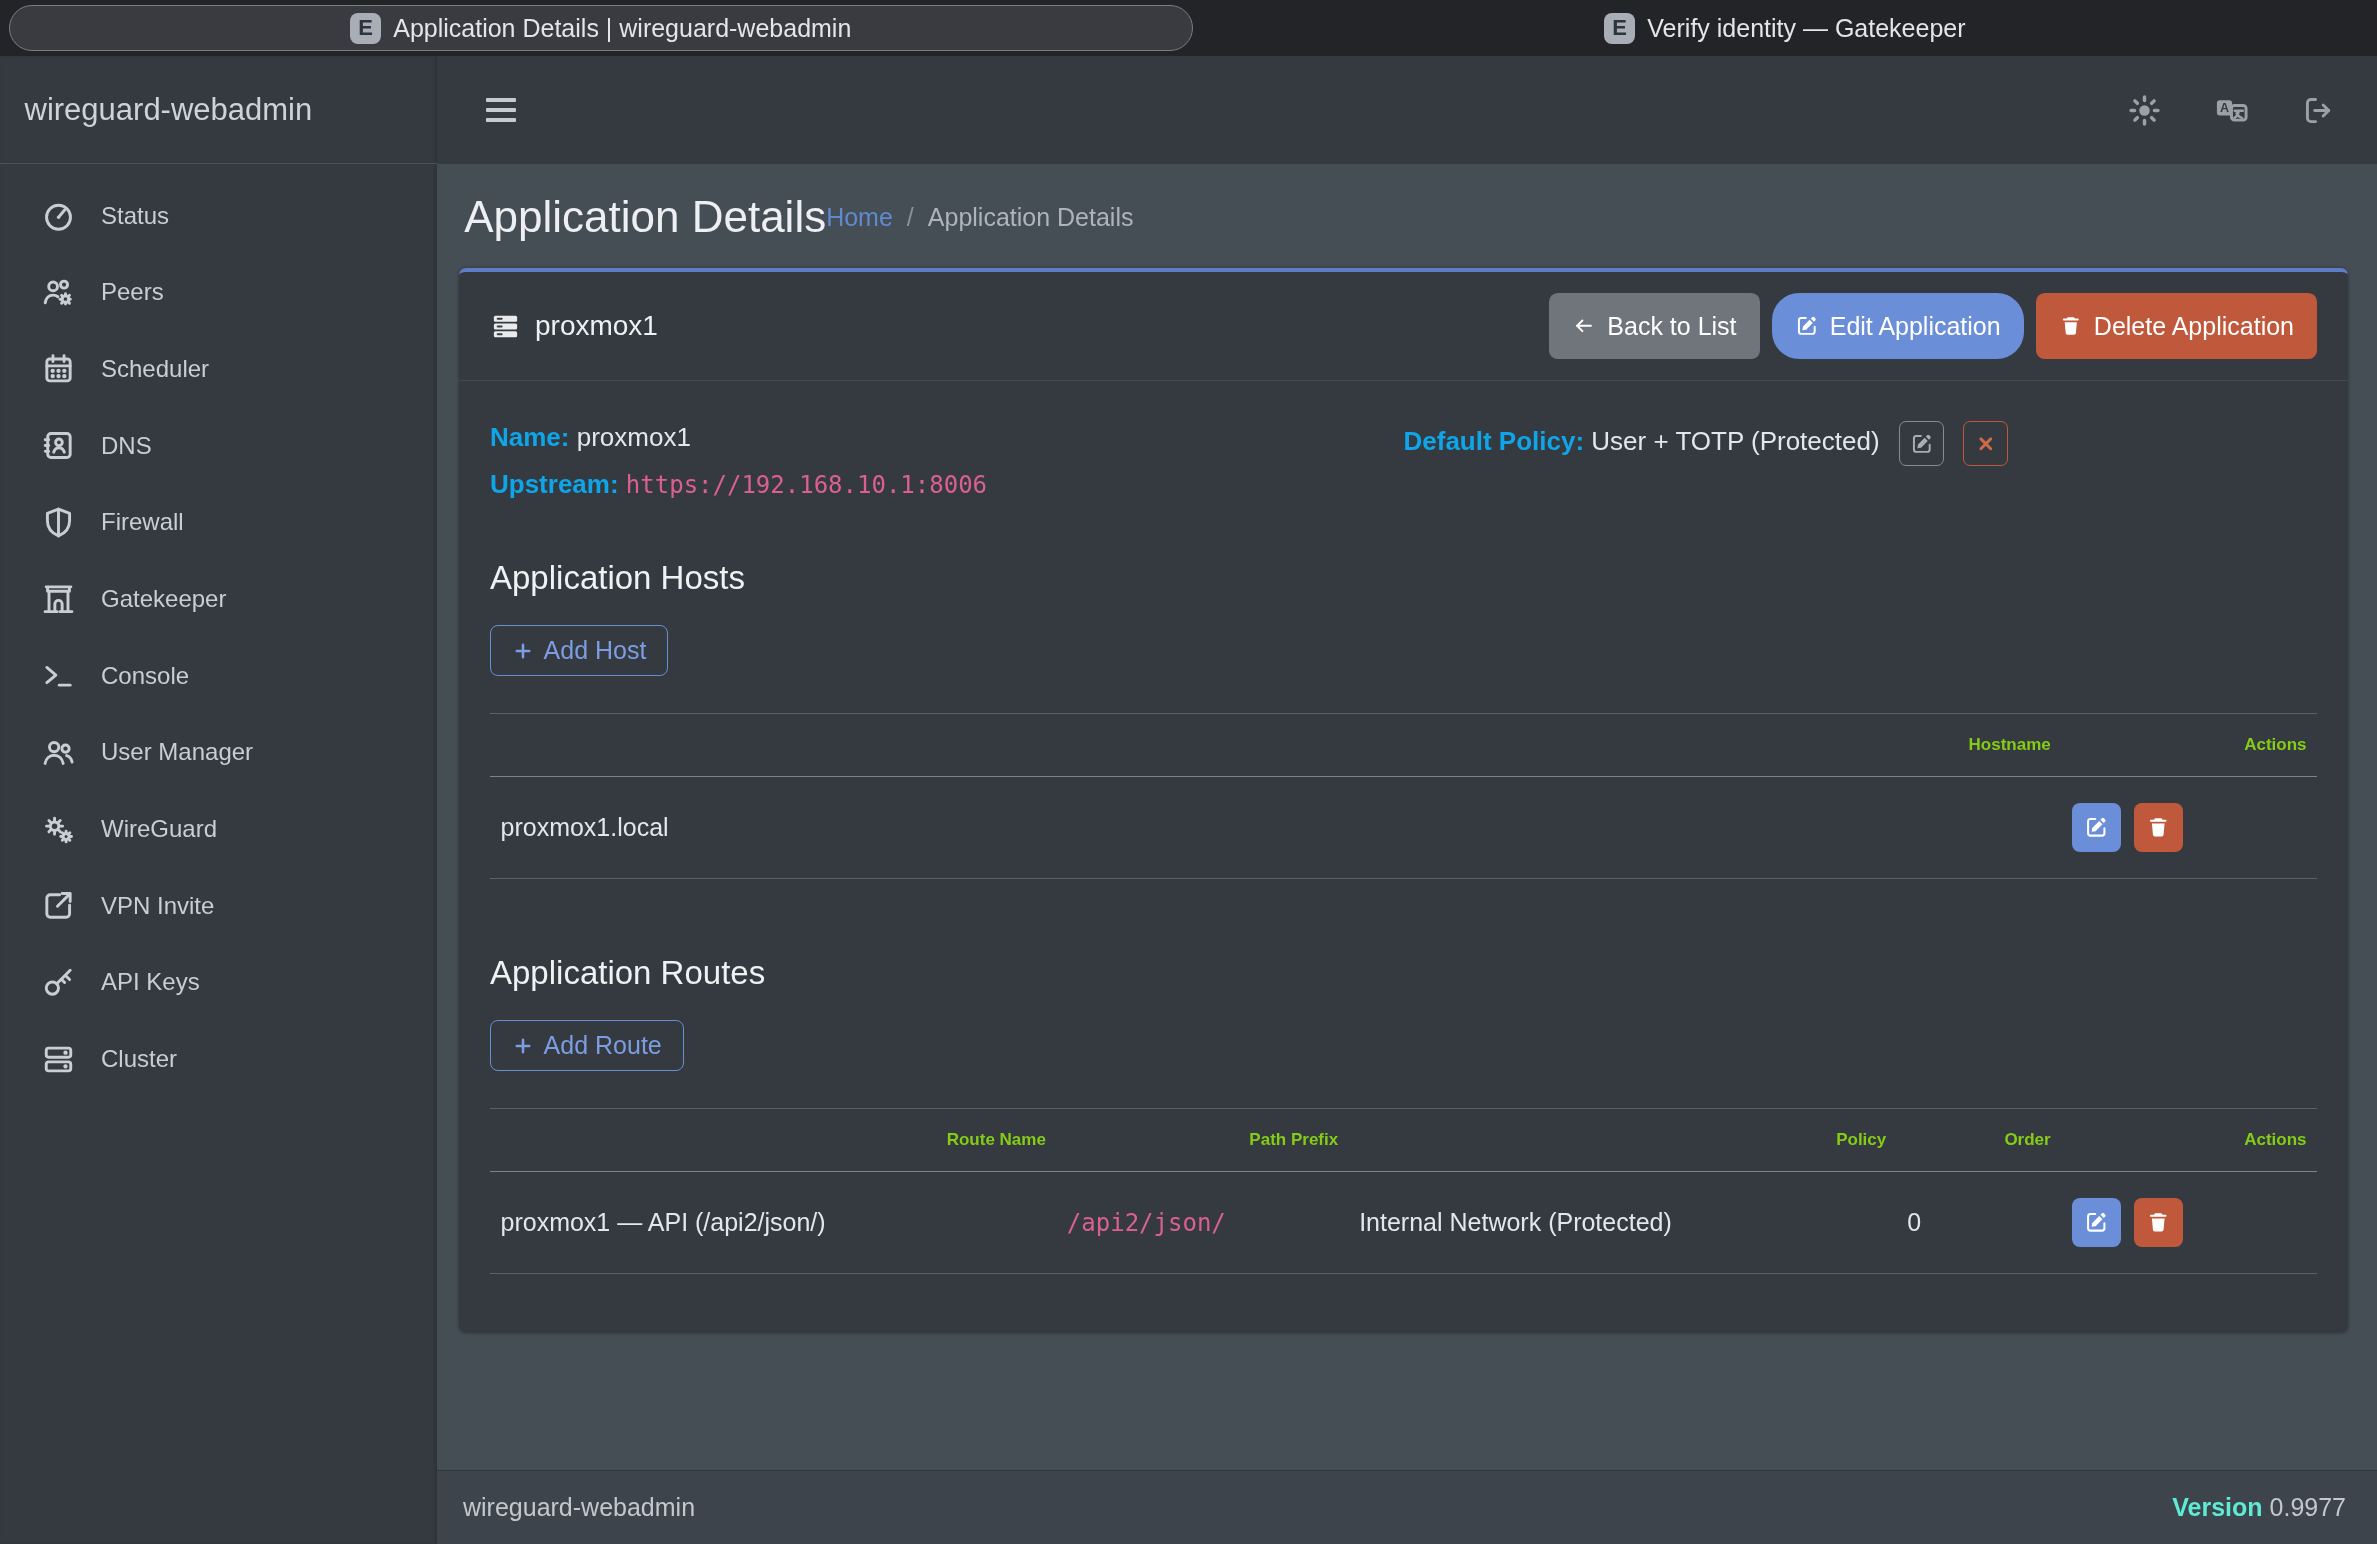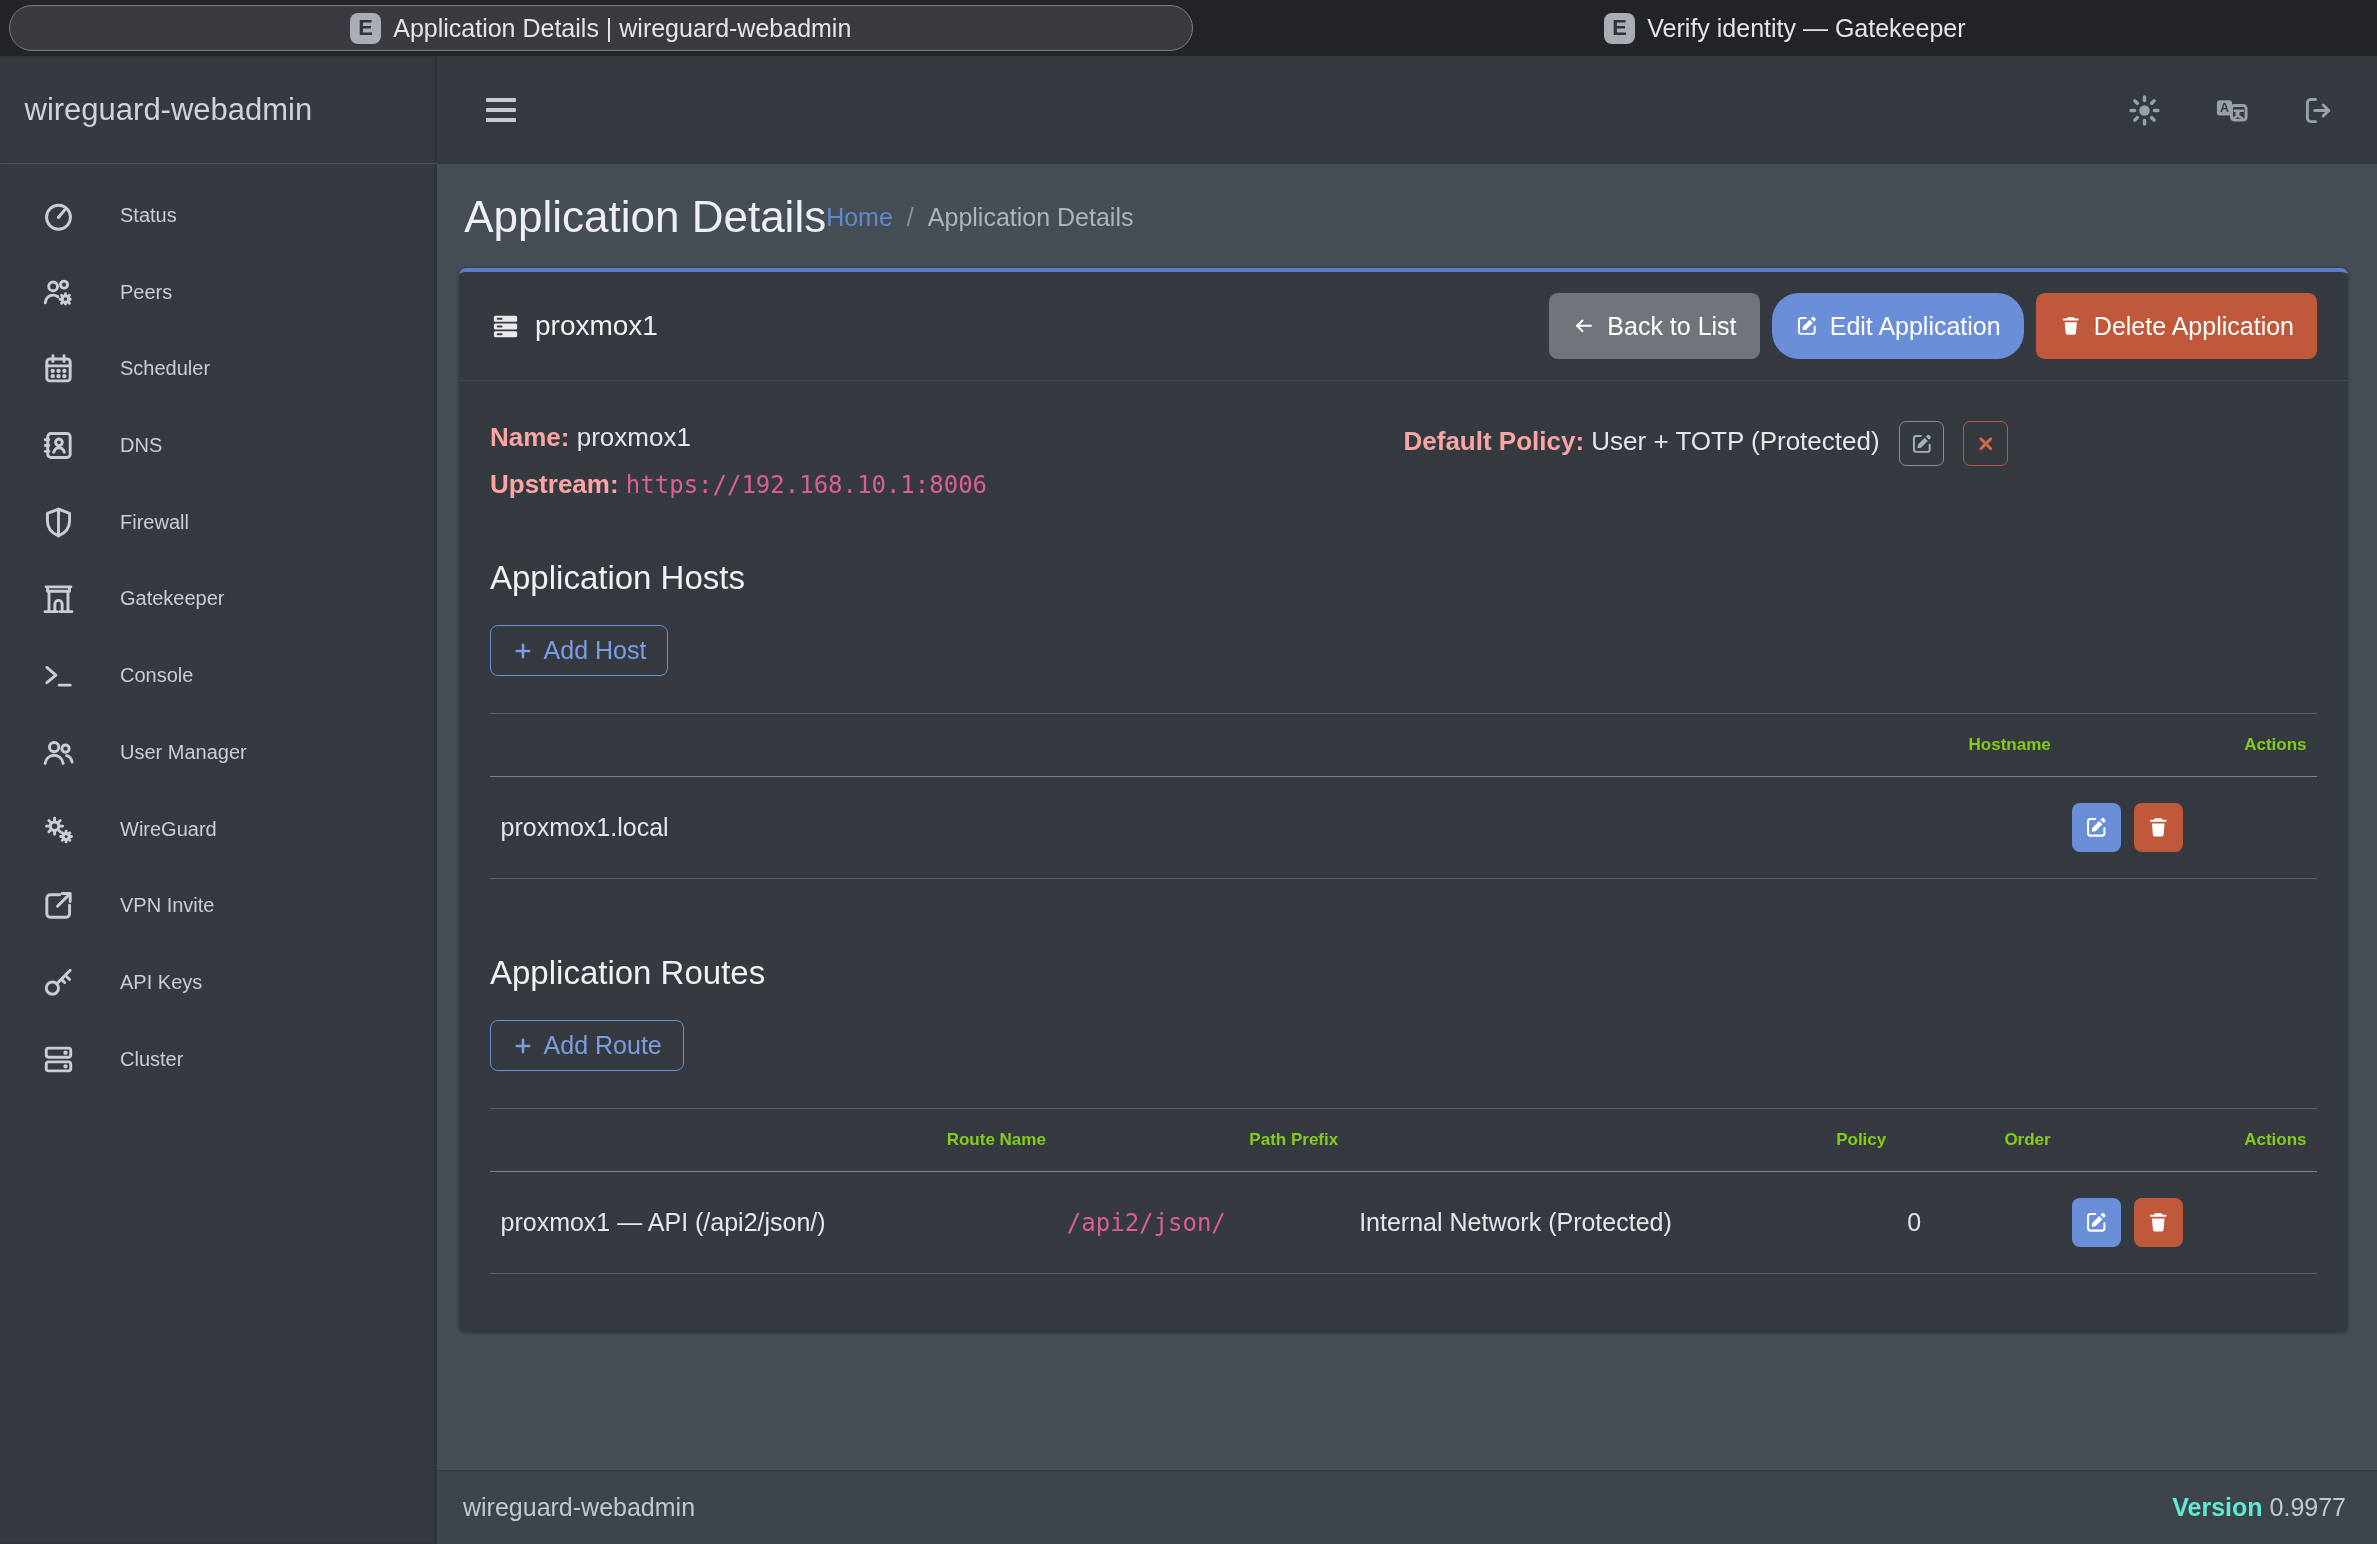--- a/index.html
+++ b/index.html
@@ -23,21 +23,21 @@
     font-weight:bold;font-size:22px;display:flex;align-items:center;justify-content:center;flex:none;
   }
   .tab-title{font-size:25px;color:#e3e5e8;white-space:nowrap;}
   
   .app{display:flex;height:1488px;}
   .sidebar{width:437px;flex:none;background:#343a40;box-shadow:inset -1.7px 0 3.5px rgba(0,0,0,.15);}
   .brand{height:108px;display:flex;align-items:center;padding-left:24.5px;font-size:31px;
     color:#ced3d8;border-bottom:0.9px solid #4b535b;white-space:nowrap;}
   .nav{padding:21px 14px 0 14px;}
   .nav-item{display:flex;align-items:center;height:61px;margin-bottom:15.7px;border-radius:7px;
-    padding-left:26px;gap:43px;color:#c9ced4;font-size:20px;cursor:pointer;text-decoration:none;}
+    padding-left:26px;gap:24px;color:#c9ced4;font-size:24px;cursor:pointer;text-decoration:none;}
   .nav-item.active{background:var(--nav-active,#5a6e9e);color:#fff;}
   .nav-ico{width:37px;height:37px;flex:none;display:flex;align-items:center;justify-content:center;}
   .nav-ico svg{width:35px;height:35px;}
   
   .main{flex:1;display:flex;flex-direction:column;min-width:0;}
   .navbar{height:108px;background:#343a40;display:flex;align-items:center;padding:0 38px 0 49px;flex:none;}
   .hamburger{width:35px;height:35px;display:flex;flex-direction:column;justify-content:center;gap:6.1px;
     background:none;border:none;cursor:pointer;padding:0;}
   .hamburger i{display:block;width:30px;height:3.9px;background:#c6cbd0;border-radius:0.9px;}
   .nav-spacer{flex:1;}
@@ -62,21 +62,21 @@
   .btn{height:66px;padding:0 23px;border-radius:8.7px;border:none;cursor:pointer;color:#fff;
     font-size:25px;font-family:inherit;display:inline-flex;align-items:center;gap:11.4px;}
   .btn .ico{display:flex;} .btn .ico svg{width:23.6px;height:23.6px;}
   .btn-secondary{background:#70757c;}
   .btn-primary{background:var(--accent,#6b8ed8);border-radius:27px;}
   .btn-danger{background:var(--danger,#c0593c);}
   .card-body{padding:40px 31px 58px 31px;}
   .details{display:flex;margin-bottom:23px;}
   .details .col{width:50%;}
   .dline{margin:0 0 14px 0;font-size:26px;color:#e4e7ea;line-height:1.25;}
-  .dline b{color:#fca5a5;}
+  .dline b{color:#0ea5e9;}
   .mono-pink{font-family:"DejaVu Sans Mono",monospace;color:var(--code-pink,#dc5f94);font-size:24px;}
   .mini-btn{display:inline-flex;align-items:center;justify-content:center;width:45px;height:45px;
     border-radius:7px;background:transparent;cursor:pointer;vertical-align:middle;margin-left:12.2px;padding:0;}
   .mini-btn svg{width:23.6px;height:23.6px;}
   .mini-edit{border:1.7px solid #868c93;color:#a7aeb5;}
   .mini-x{border:1.7px solid var(--danger,#c0593c);color:#cd6a49;}
   .sec-head{font-size:33px;font-weight:500;color:#eff1f3;margin:0 0 28px 0;}
   .hosts-sec{margin-top:45px;}
   .routes-sec{margin-top:75px;}
   .btn-outline{height:51px;padding:0 21px;border-radius:7.9px;border:1.7px solid var(--accent,#6b8ed8);

